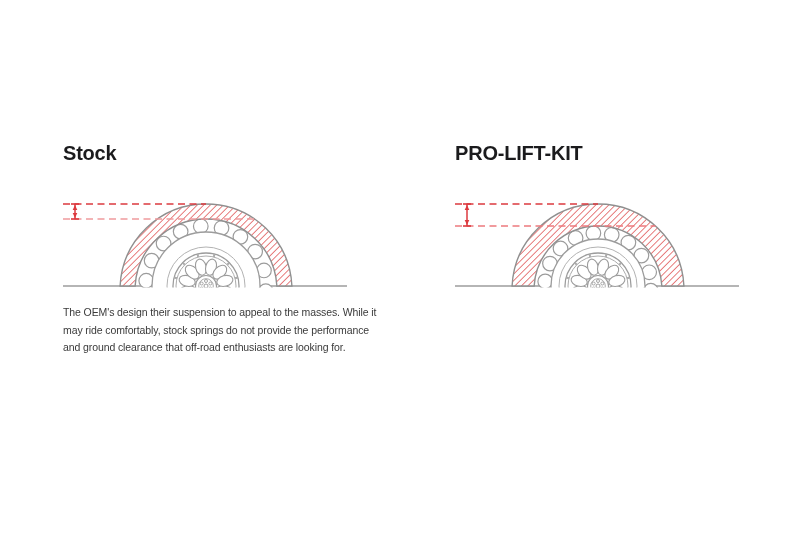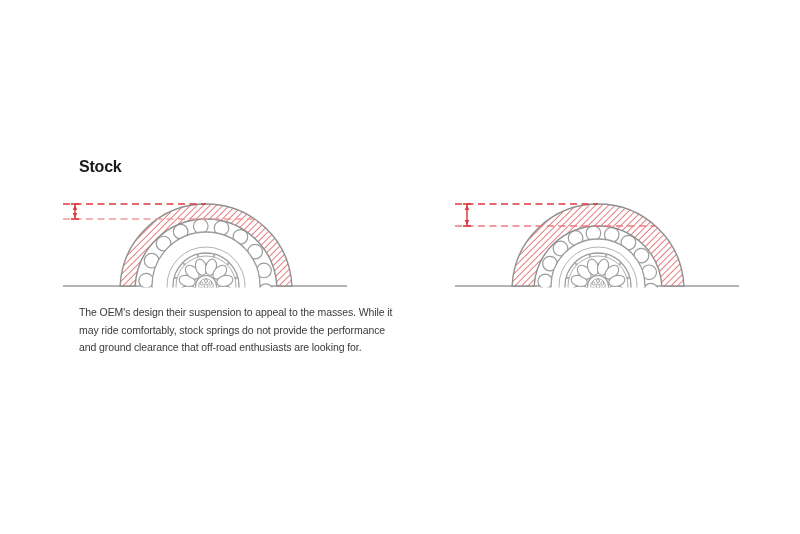--- a/index.html
+++ b/index.html
@@ -5,26 +5,26 @@
   html,body{margin:0;padding:0;}
   body{
     width:800px;height:534px;position:relative;overflow:hidden;
     background:#ffffff;
     font-family:"Liberation Sans", sans-serif;
   }
   .panel{position:absolute;top:143px;width:345px;height:280px;}
   .panel.left{left:63px;}
   .panel.right{left:455px;}
   .panel-title{
-    margin:16px;position:absolute;top:0;left:0;
-    font-size:16px;line-height:1;font-weight:700;color:#1b1b1d;letter-spacing:-0.2px;
+    margin:0;position:absolute;top:0;left:0;
+    font-size:20px;line-height:1;font-weight:700;color:#1b1b1d;letter-spacing:-0.2px;
   }
   .diagram{position:absolute;top:46px;left:0;display:block;}
   .panel-desc{
-    margin:0;position:absolute;top:161px;left:16px;width:max-content;max-width:345px;
+    margin:0;position:absolute;top:161px;left:0;width:max-content;max-width:345px;
     font-size:10.5px;line-height:17.5px;letter-spacing:-0.1px;color:#3a3a3a;
     white-space:pre-line;
   }
 </style>
 </head>
 <body style="background: rgb(255, 255, 255);">
 
 <div class="panel left">
   <h2 class="panel-title">Stock</h2>
   <svg class="diagram" id="diagram-0" width="292" height="104" viewBox="0 0 292 104">
@@ -109,20 +109,21 @@
         <polygon points="12,16 9.7,21 14.3,21" fill="#dc3a3f"></polygon>
         <polygon points="12,29 9.7,24 14.3,24" fill="#dc3a3f"></polygon>
       </g>
     </svg>
   <p class="panel-desc">The OEM's design their suspension to appeal to the masses. While it
 may ride comfortably, stock springs do not provide the performance
 and ground clearance that off-road enthusiasts are looking for.</p>
 </div>
 
 <div class="panel right">
+  <h2 class="panel-title">PRO-LIFT-KIT</h2>
   <svg class="diagram" id="diagram-1" width="292" height="104" viewBox="0 0 292 104">
       <defs>
         <pattern id="hatch1" width="4.6" height="4.6" patternUnits="userSpaceOnUse" patternTransform="rotate(45)">
           <rect width="4.6" height="4.6" fill="#ffffff"></rect>
           <line x1="0" y1="0" x2="0" y2="4.6" stroke="#e05153" stroke-width="1.5"></line>
         </pattern>
         <clipPath id="ground1">
           <rect x="0" y="0" width="292" height="98.5"></rect>
         </clipPath>
       </defs>

